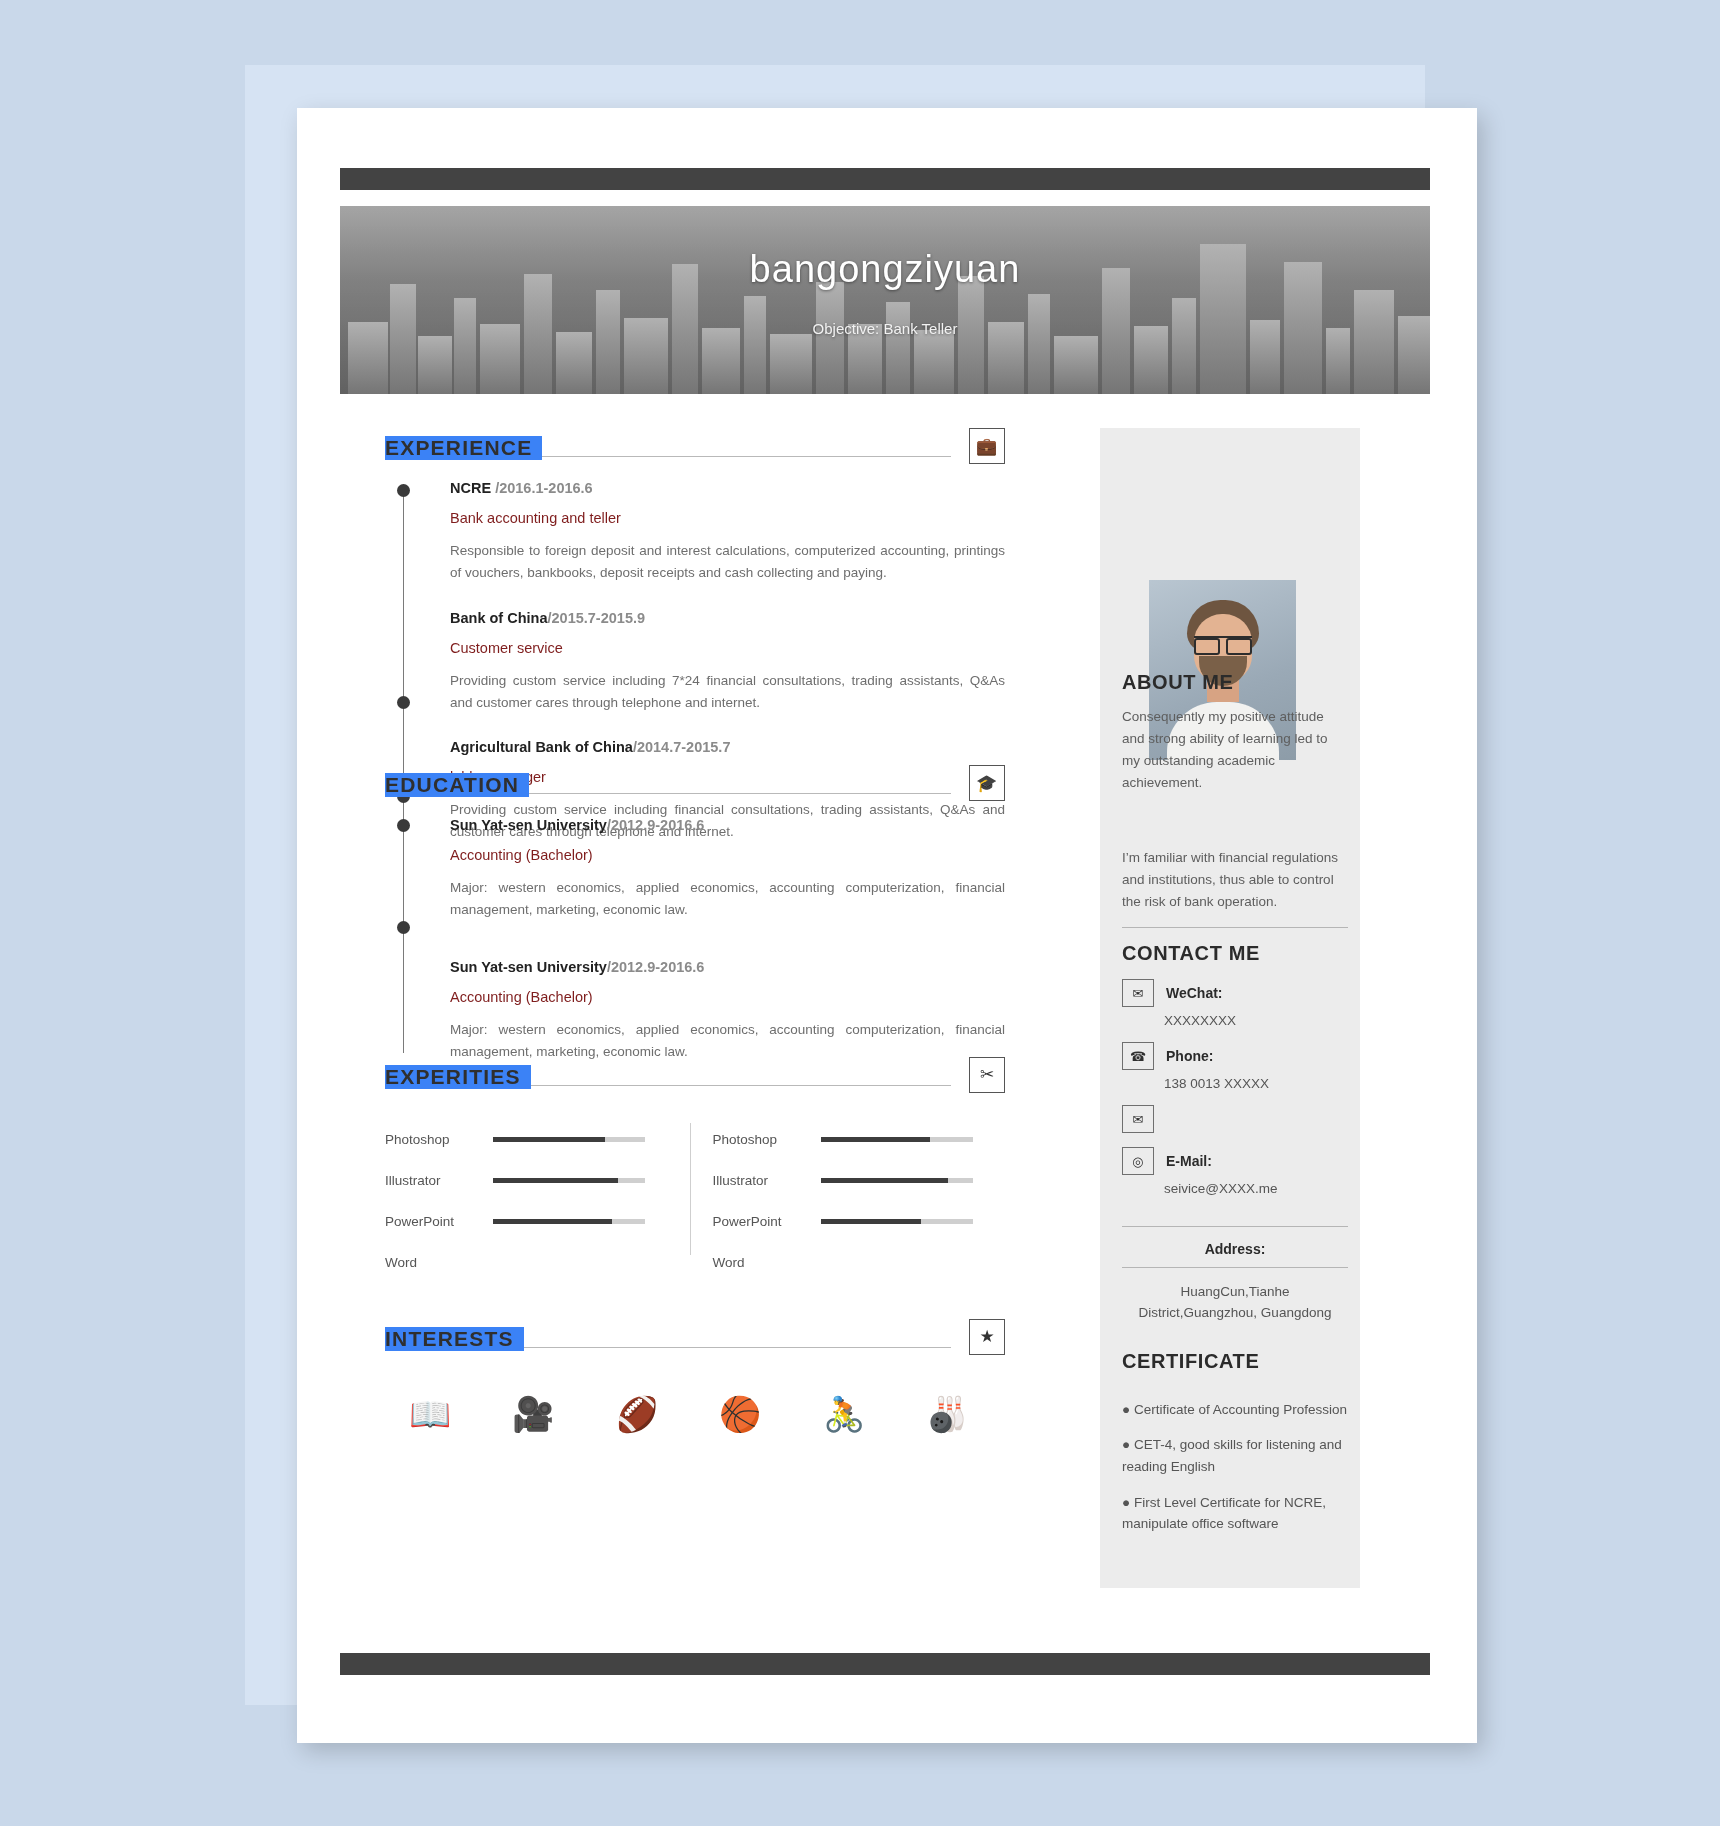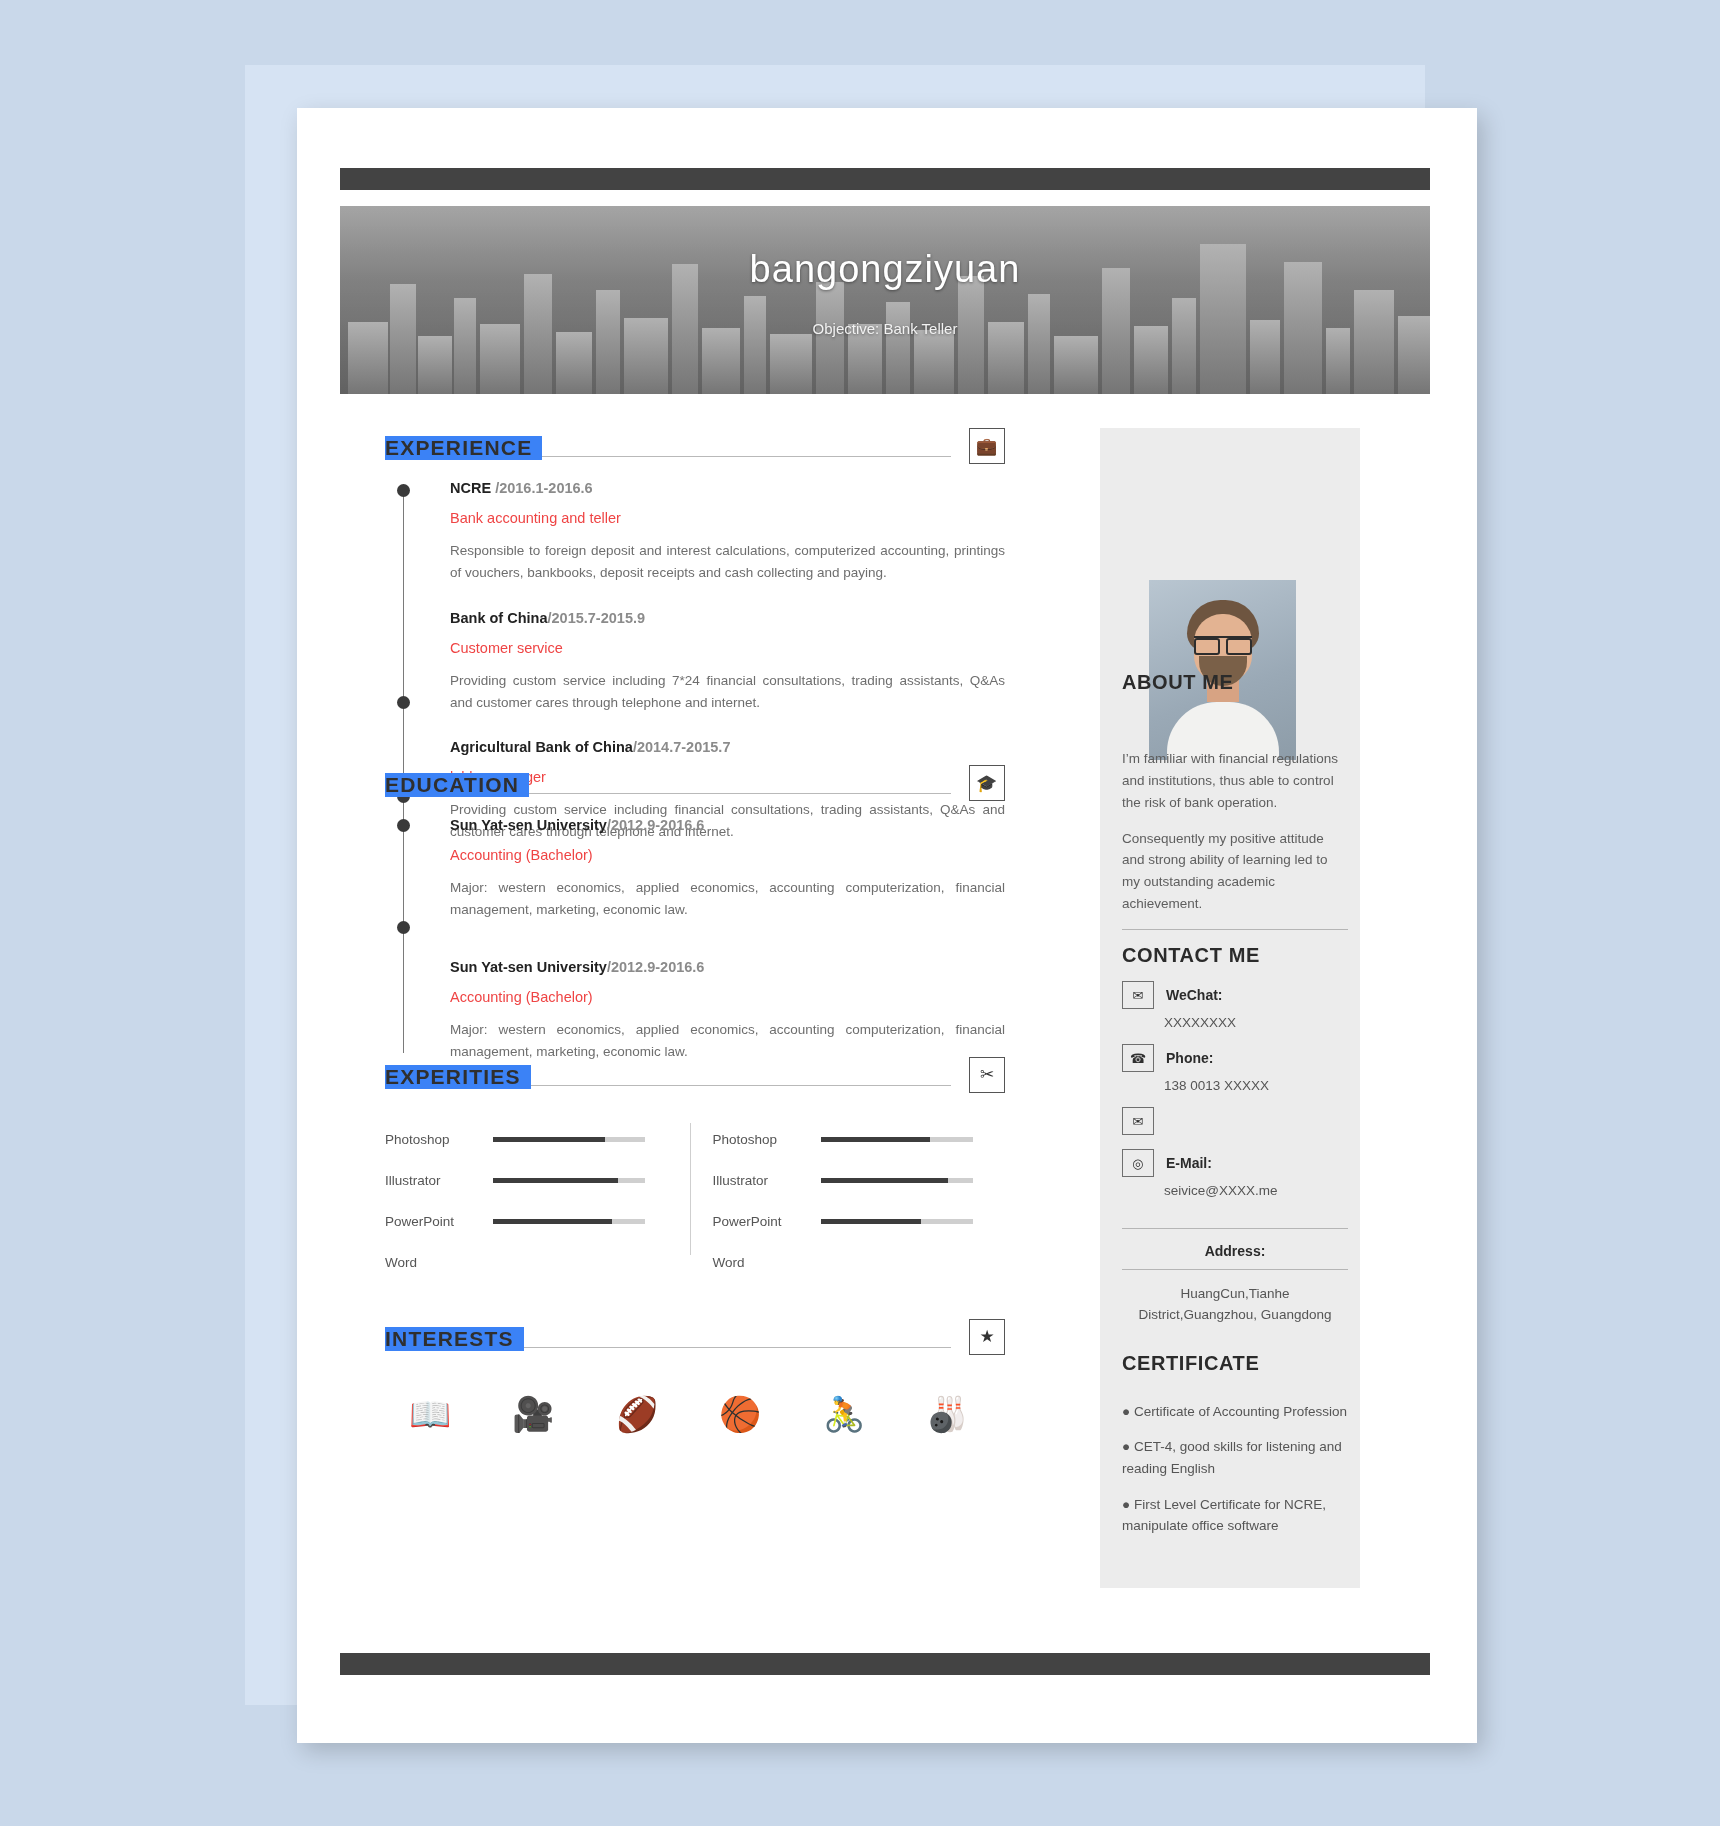--- a/index.html
+++ b/index.html
@@ -159,21 +159,21 @@
   .job { margin-bottom: 26px; }
   .job-title {
     font-size: 14.5px;
     font-weight: bold;
     color: #222;
     margin-bottom: 14px;
   }
   .job-title .date { color: #8b8b8b; font-weight: bold; }
   .job-role {
     font-size: 14.5px;
-    color: #ef4444;
+    color: #7f1d1d;
     margin-bottom: 14px;
   }
   .job-desc {
     font-size: 13.5px;
     color: #6e6e6e;
     line-height: 1.62;
     text-align: justify;
   }
 
   
@@ -520,22 +520,22 @@
         <div class="shirt"></div>
         <div class="neck"></div>
         <div class="hair"></div>
         <div class="face"></div>
         <div class="glasses"></div>
         <div class="beard"></div>
       </div>
 
       <div class="side-block" style="position:absolute; top:243px; left:0; width:270px; box-sizing:border-box;">
         <div class="side-h">ABOUT ME</div>
+        <div class="side-p">Consequently my positive attitude and strong ability of learning led to my outstanding academic achievement.</div>
         <div class="side-p" style="margin-top:54px;">I’m familiar with financial regulations and institutions, thus able to control the risk of bank operation.</div>
-        <div class="side-p">Consequently my positive attitude and strong ability of learning led to my outstanding academic achievement.</div>
         <div class="side-rule"></div>
 
         <div class="side-h">CONTACT ME</div>
 
         <div class="contact-row">
           <span class="c-ico">✉</span>
           <span class="c-label">WeChat:</span>
         </div>
         <div class="c-value">XXXXXXXX</div>
 

